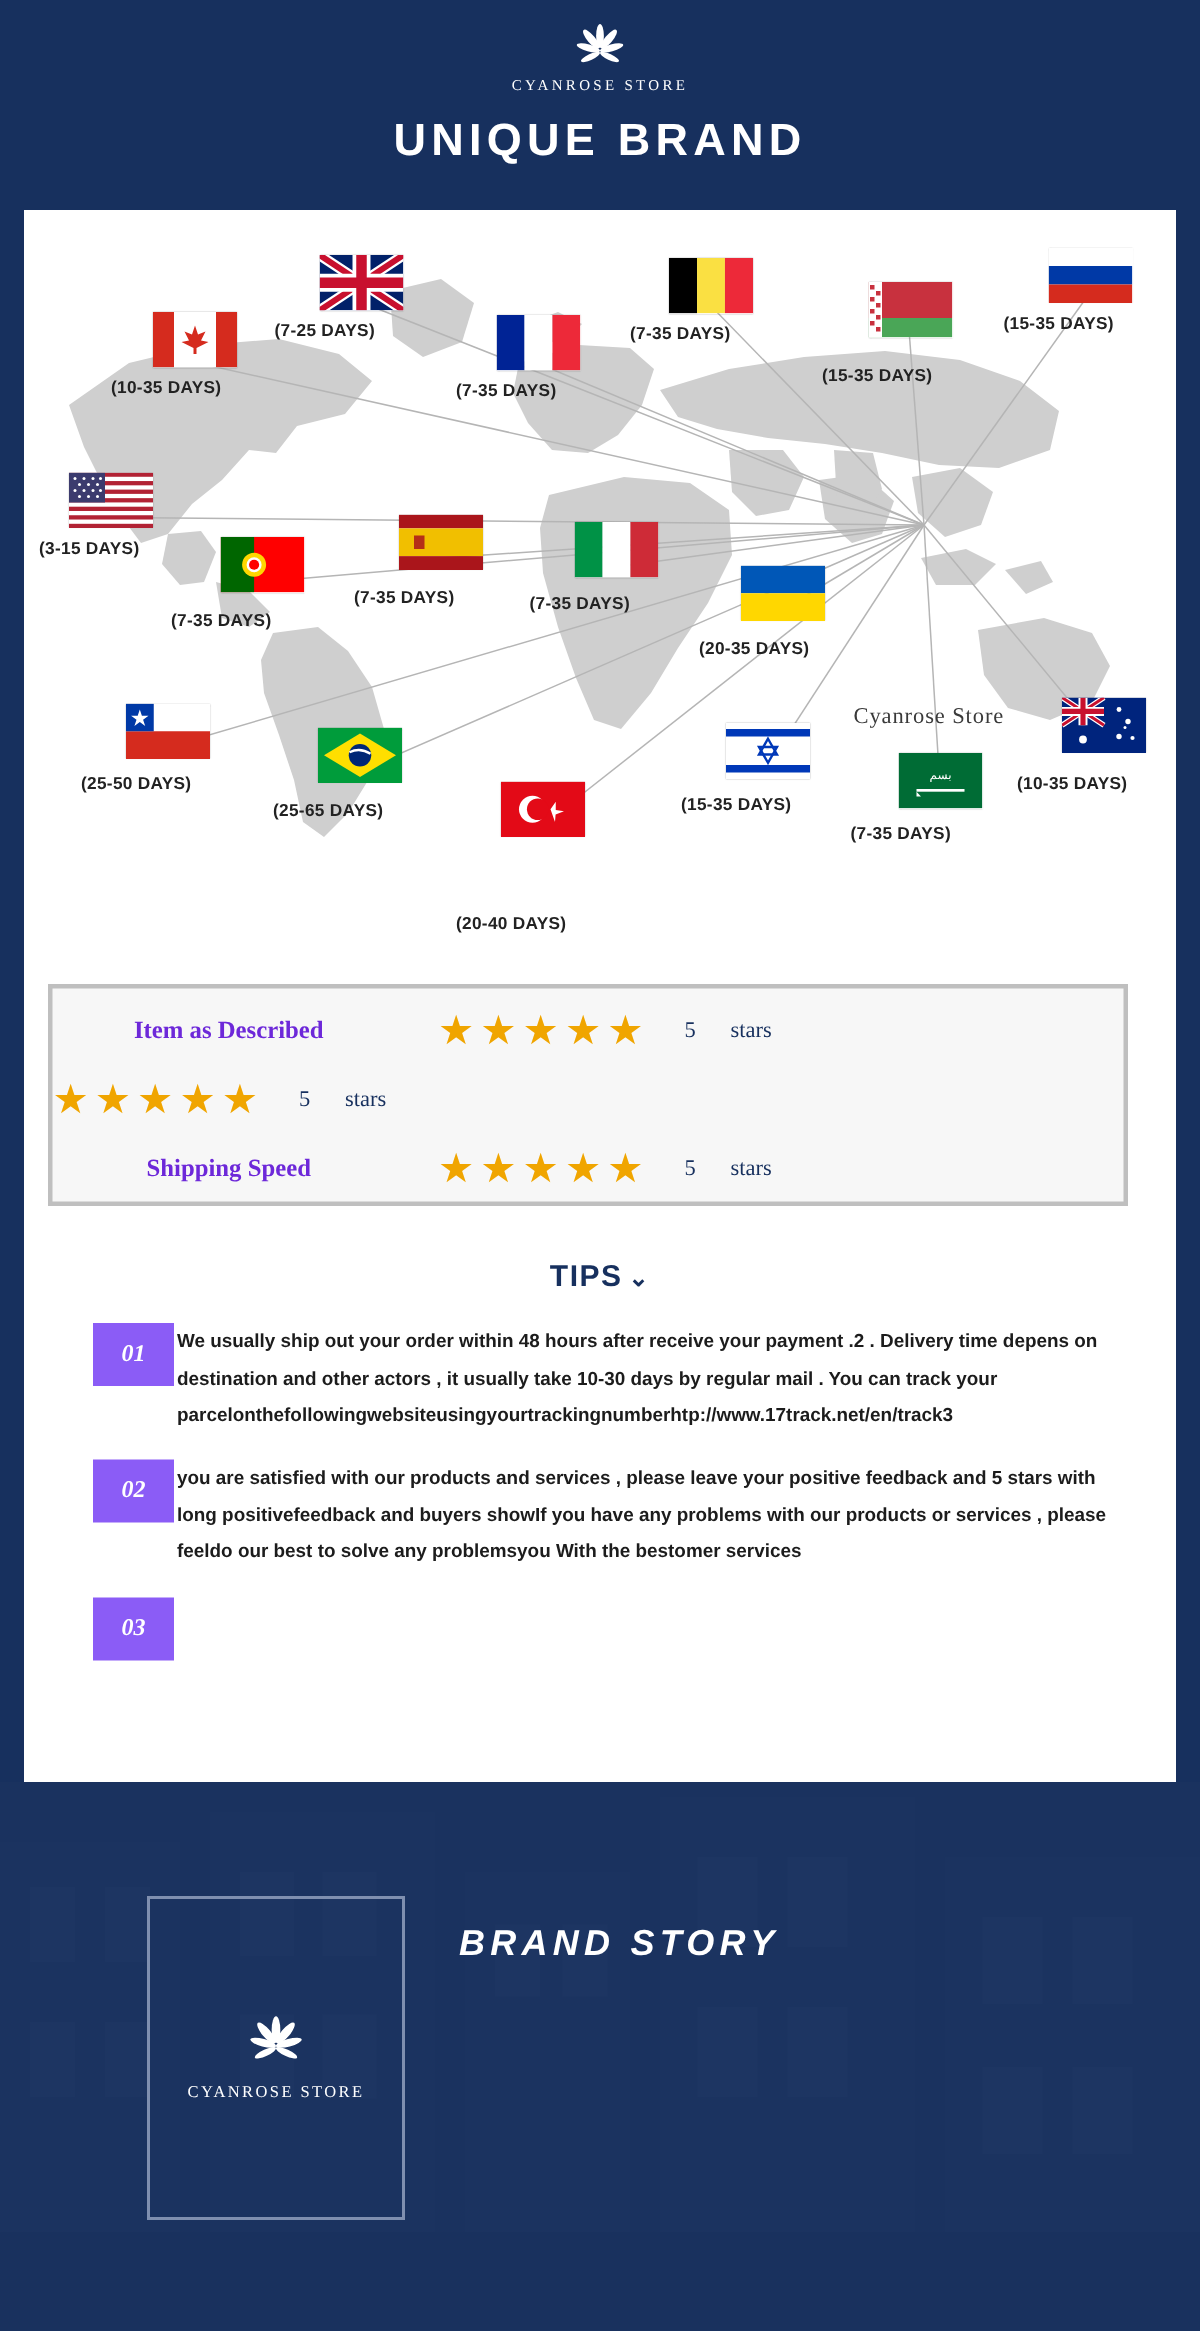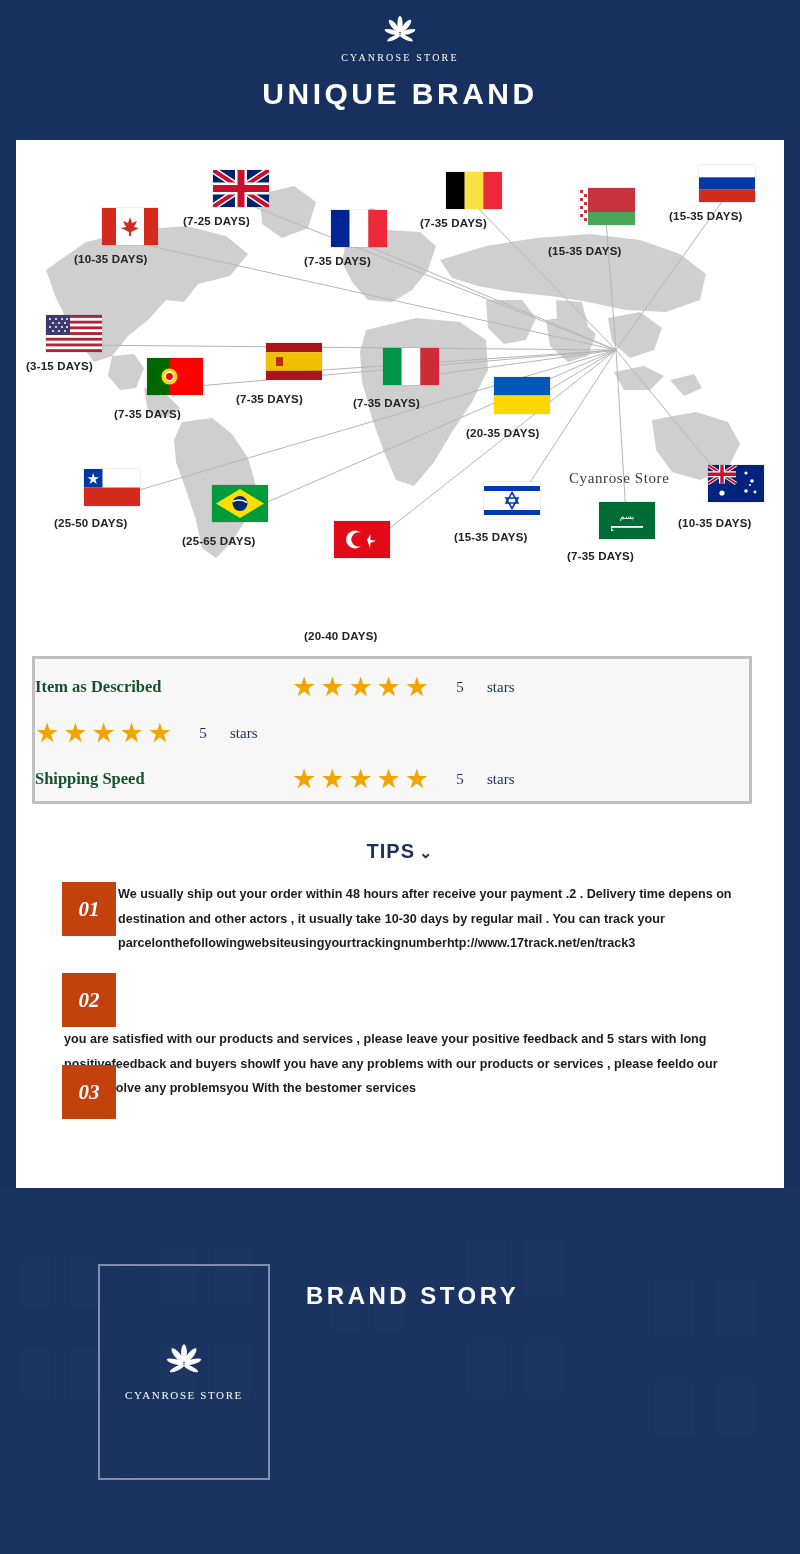--- a/index.html
+++ b/index.html
@@ -120,24 +120,24 @@
     box-sizing: border-box;
   }
   .rating-row {
     display: flex;
     align-items: center;
     height: 36px;
     margin-top: 10px;
   }
   .rating-label {
     width: 235px;
-    text-align: left;
+    text-align: center;
     padding-right: 22px;
     font-size: 16.5px;
-    color: #14532d;
+    color: #6d28d9;
     font-weight: bold;
     font-family: "Liberation Serif", serif;
   }
   .stars {
     color: #f0a500;
     font-size: 27px;
     letter-spacing: 4px;
     line-height: 28px;
   }
   .rating-num {
@@ -167,42 +167,42 @@
   }
   .tips-title .chev { font-size: 16px; margin-left: 4px; }
   .tip {
     position: absolute;
     left: 46px;
     width: 680px;
     display: flex;
   }
   .tip-num {
     width: 54px;
-    height: 54px;
-    background: #c2410c;
+    height: 42px;
+    background: #8b5cf6;
     color: #ffffff;
-    font-size: 21px;
+    font-size: 16px;
     font-style: italic;
     font-weight: bold;
     display: flex;
     align-items: center;
     justify-content: center;
     flex: 0 0 54px;
     font-family: "Liberation Serif", serif;
   }
   .tip-text {
     margin-left: 2px;
     font-size: 12.6px;
     line-height: 1.95;
     color: #1c1c1c;
     font-family: "Liberation Sans", sans-serif;
     font-weight: 600;
   }
   #tip1 { top: 742px; }
-  #tip2 { top: 833px; flex-direction: column; }
+  #tip2 { top: 833px; }
   #tip3 { top: 925px; }
 
   
   .brand {
     position: absolute;
     top: 1188px;
     left: 0;
     width: 800px;
     height: 366px;
     overflow: hidden;
@@ -239,20 +239,21 @@
     font-family: "Liberation Serif", serif;
   }
   .brand-title {
     position: absolute;
     top: 94px;
     left: 306px;
     color: #ffffff;
     font-size: 24px;
     font-weight: bold;
     letter-spacing: 3.5px;
+    font-style: italic;
   }
   .brand-text {
     position: absolute;
     top: 148px;
     left: 306px;
     width: 430px;
     color: #ffffff;
     font-size: 14.5px;
     line-height: 2.05;
     font-weight: bold;
@@ -527,21 +528,21 @@
       <div class="flag-item" style="left:318px; top:381px;">
         <div class="flag">
           <svg viewBox="0 0 56 37" width="56" height="37">
             <rect width="56" height="37" fill="#E30A17"></rect>
             <circle cx="21" cy="18.5" r="9" fill="#fff"></circle>
               <circle cx="24.5" cy="18.5" r="7.2" fill="#E30A17"></circle>
             <path d="M33 18.5 L36.5 13.5 L36.5 19 L42 19.8 L36.4 22 L36 27 Z" fill="#fff"></path>
           </svg>
         </div>
       </div>
-      <div class="flag-item days" style="left:288px; top:446px;margin-top:44px;">(20-40 DAYS)</div>
+      <div class="flag-item days" style="left:288px; top:426px;margin-top:44px;">(20-40 DAYS)</div>
 
       <div class="flag-item" style="left:468px; top:342px;">
         <div class="flag">
           <svg viewBox="0 0 56 37" width="56" height="37">
             <rect width="56" height="37" fill="#fff"></rect>
             <rect y="4" width="56" height="5" fill="#0038B8"></rect>
               <rect y="28" width="56" height="5" fill="#0038B8"></rect>
             <path d="M28 10.5 L34 21 L22 21 Z" fill="none" stroke="#0038B8" stroke-width="1.6"></path>
             <path d="M28 26.5 L22 16 L34 16 Z" fill="none" stroke="#0038B8" stroke-width="1.6"></path>
           </svg>

